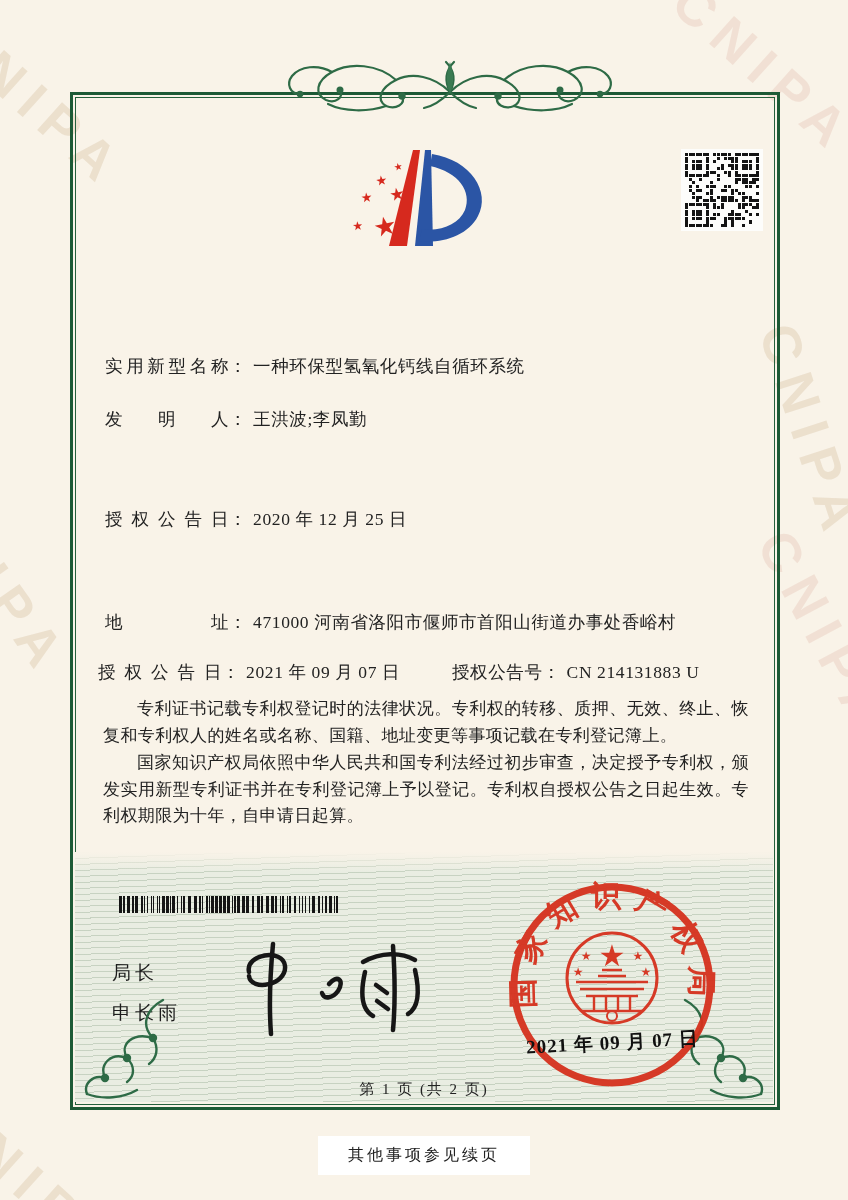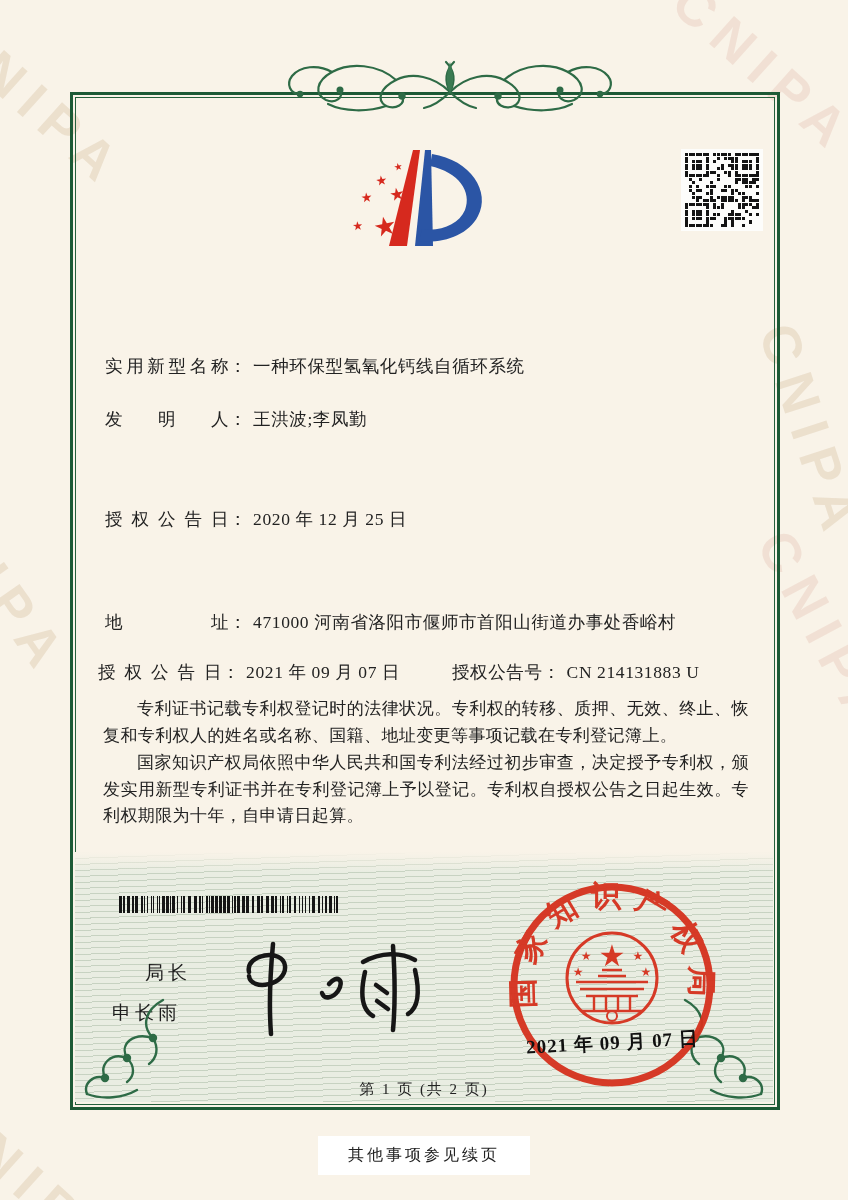--- a/index.html
+++ b/index.html
@@ -37,21 +37,21 @@
 
   .paras{left:103px;top:696px;width:646px;z-index:2;font-size:17px;line-height:1.58;
          text-align:justify;color:#222;letter-spacing:.4px;}
   .paras p{margin:0;text-indent:2em;}
 
   .barcode{left:119px;top:896px;width:224px;height:17px;display:flex;align-items:stretch;z-index:2;}
 
   .qr{left:681px;top:149px;width:82px;height:82px;background:#fdfdfb;z-index:2;}
   .qr div{position:absolute;background:#141414;}
 
-  .sig-title{left:112px;top:960px;font-size:19px;letter-spacing:4px;z-index:2;color:#1c1c1c;margin-left:33px;}
+  .sig-title{left:112px;top:960px;font-size:19px;letter-spacing:4px;z-index:2;color:#1c1c1c;}
   .sig-name{left:112px;top:1000px;font-size:19px;letter-spacing:4px;z-index:2;color:#1c1c1c;}
 
   .seal{left:497px;top:872px;z-index:3;opacity:.95;}
   .seal-date{left:500px;top:1030px;width:225px;text-align:center;font-size:19px;font-weight:700;
              color:#101010;letter-spacing:1px;z-index:4;transform:rotate(-3deg);}
 
   .page-num{left:0;right:0;top:1080px;text-align:center;font-size:15px;letter-spacing:2px;z-index:2;color:#222;}
   .note{left:50%;top:1136px;transform:translateX(-50%);background:#ffffff;
         padding:9px 30px;font-size:16px;letter-spacing:3px;z-index:2;color:#222;}
 

